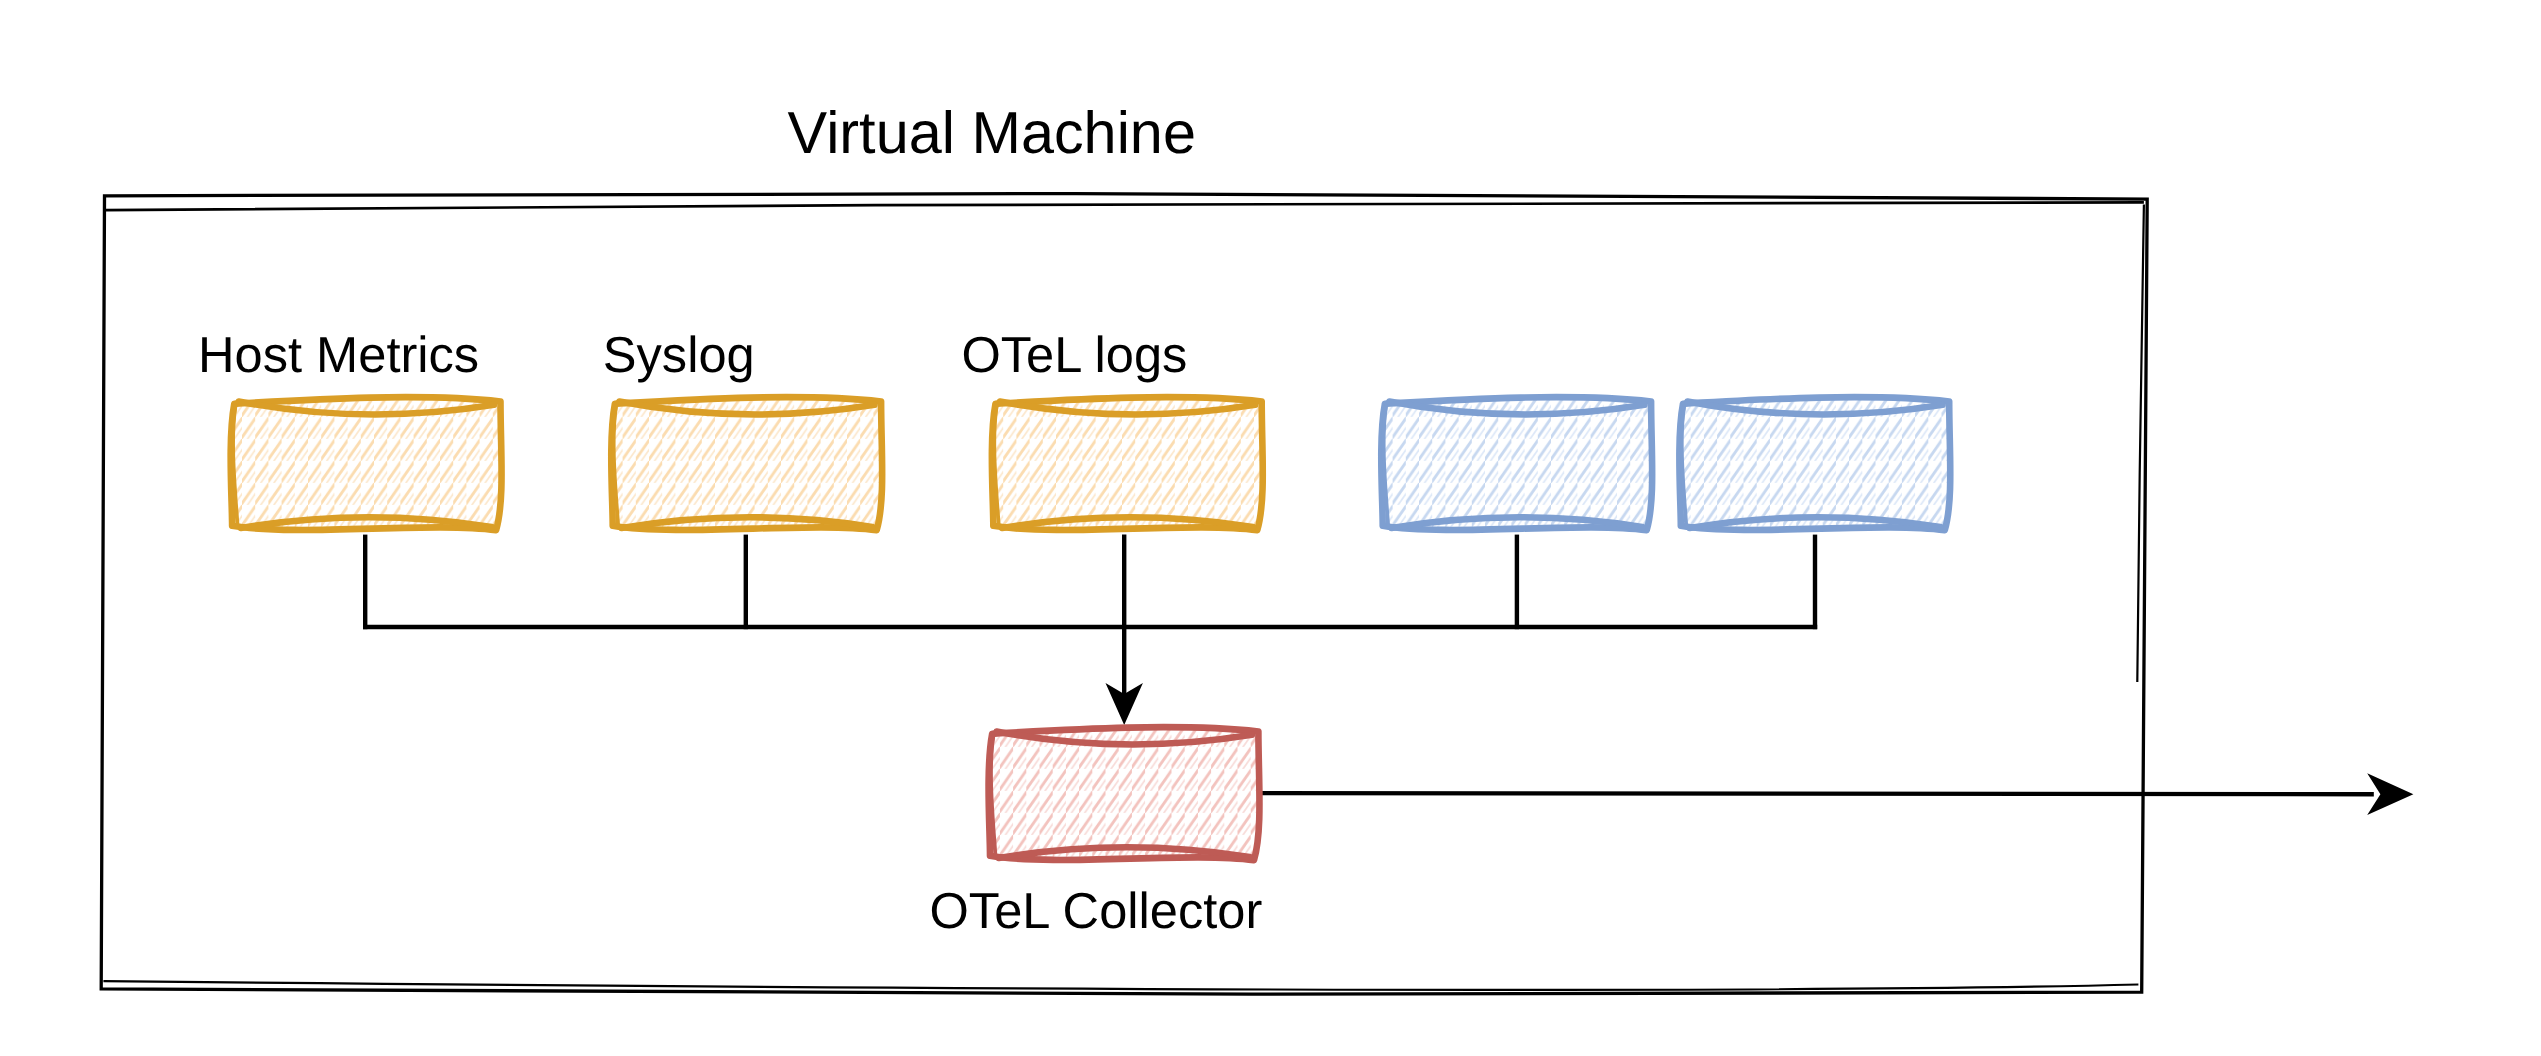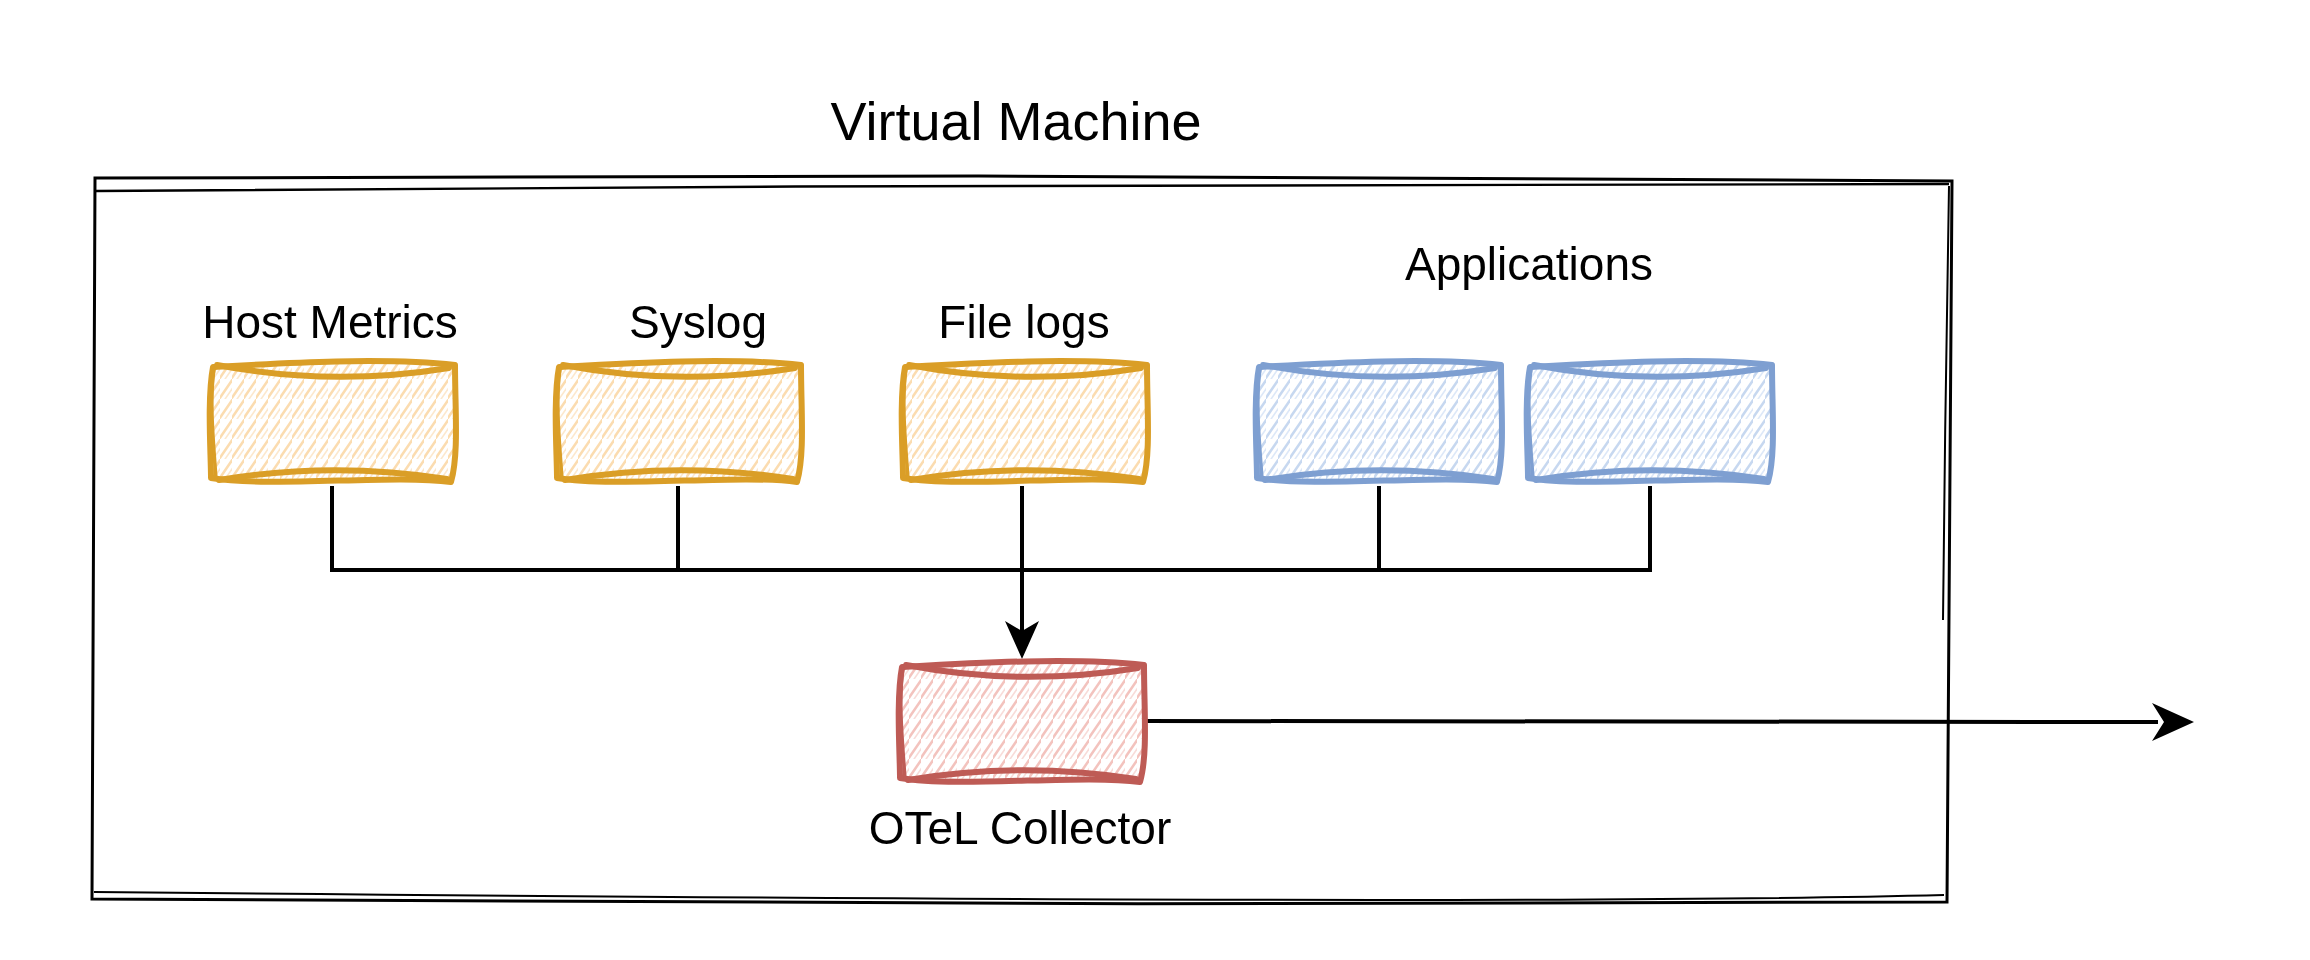--- a/index.html
+++ b/index.html
@@ -18,21 +18,20 @@
   }
   #shape-layer {
     position: absolute;
     left: 0;
     top: 0;
     width: 2310px;
     height: 960px;
   }
   .lbl {
     position: absolute;
-    text-align: center;
     color: #000000;
     white-space: nowrap;
   }
   .title {
     left: 716px;
     top: 90px;
     width: 600px;
     font-size: 54px;
     line-height: 1.15;
   }
@@ -125,20 +124,19 @@
     <use href="#sketch-box" x="1254" y="359" class="sketch-use blue-node"></use>
     <use href="#sketch-box" x="1525" y="359" class="sketch-use blue-node"></use>
 
     <use href="#sketch-box" x="897" y="659" class="sketch-use red-node"></use>
   </svg>
 
   <div class="lbl title">Virtual Machine</div>
 
   <div class="lbl node-label lbl-host">Host Metrics</div>
   <div class="lbl node-label lbl-syslog">Syslog</div>
-  <div class="lbl node-label lbl-file">File logs</div>
+  <div class="lbl node-label lbl-file">OTeL logs</div>
 
   <div class="lbl node-label lbl-apps">
-    <div>Applications</div>
   </div>
 
   <div class="lbl node-label lbl-otel">OTeL Collector</div>
 </div>
 
 </body></html>

